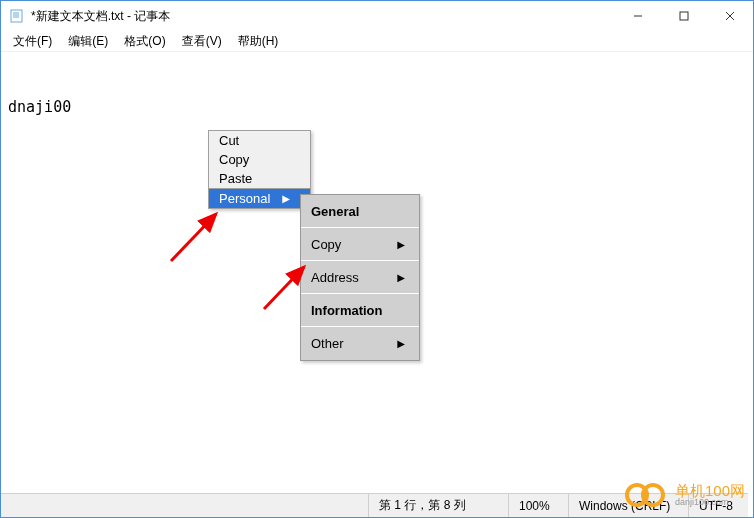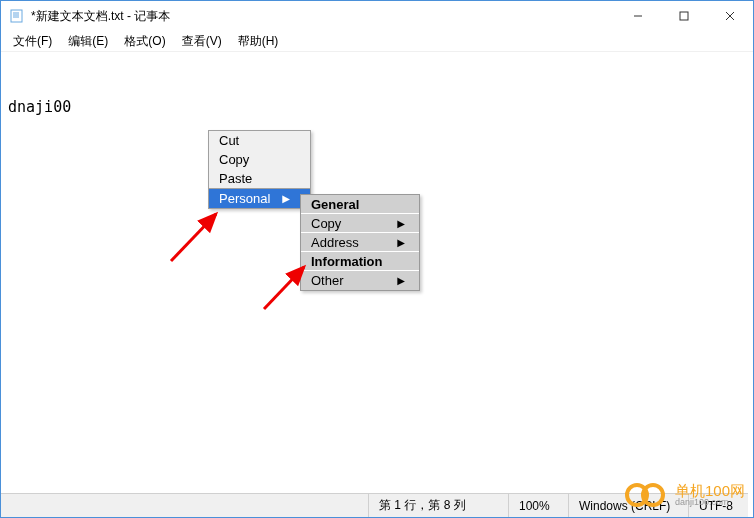--- a/index.html
+++ b/index.html
@@ -18,21 +18,21 @@
 .content { position:absolute; top:51px; left:1px; right:1px; bottom:24px; background:#fff; padding:4px 6px;margin-top:42px; }
 .content .text { font-size:15px; color:#000; font-family:Consolas,"Microsoft YaHei",monospace; }
 
 .ctx-menu { position:absolute; border:1px solid #a0a0a0; background:#f0f0f0; box-shadow:2px 2px 3px rgba(0,0,0,0.2); }
 .ctx-item { font-size:13px; padding:2px 20px 2px 10px; white-space:nowrap; display:flex; align-items:center; justify-content:space-between; min-width:80px; height:19px; }
 .ctx-item.hl { background:#2f75d7; color:#fff; }
 .ctx-separator { border-top:1px solid #a0a0a0; margin:0; }
 .ctx-arrow { font-size:10px; margin-left:12px; }
 
 .submenu { position:absolute; border:1px solid #999; background:#f0f0f0; box-shadow:2px 2px 3px rgba(0,0,0,0.2); }
-.sub-item { font-size:13px; padding:2px 14px 2px 10px; display:flex; align-items:center; justify-content:space-between; min-width:118px; height:19px; background:#d0d0d0; border-bottom:1px solid #fff; }
+.sub-item { font-size:13px; padding:2px 14px 2px 10px; display:flex; align-items:center; justify-content:space-between; min-width:118px; height:33px; background:#d0d0d0; border-bottom:1px solid #fff; }
 .sub-item:last-child { border-bottom:none; }
 .sub-item.bold { font-weight:bold; }
 .sub-arrow { font-size:10px; color:#000; margin-left:10px; }
 
 .statusbar { position:absolute; bottom:0; left:0; right:5px; height:24px; border-top:1px solid #d0d0d0; display:flex; align-items:center; font-size:12px; color:#000; background:#f0f0f0; }
 .statusbar .cell { padding:0 10px; border-left:1px solid #d0d0d0; height:100%; display:flex; align-items:center; }
 .statusbar .spacer { flex:1; }
 
 .arrow-svg { position:absolute; pointer-events:none; }
 

